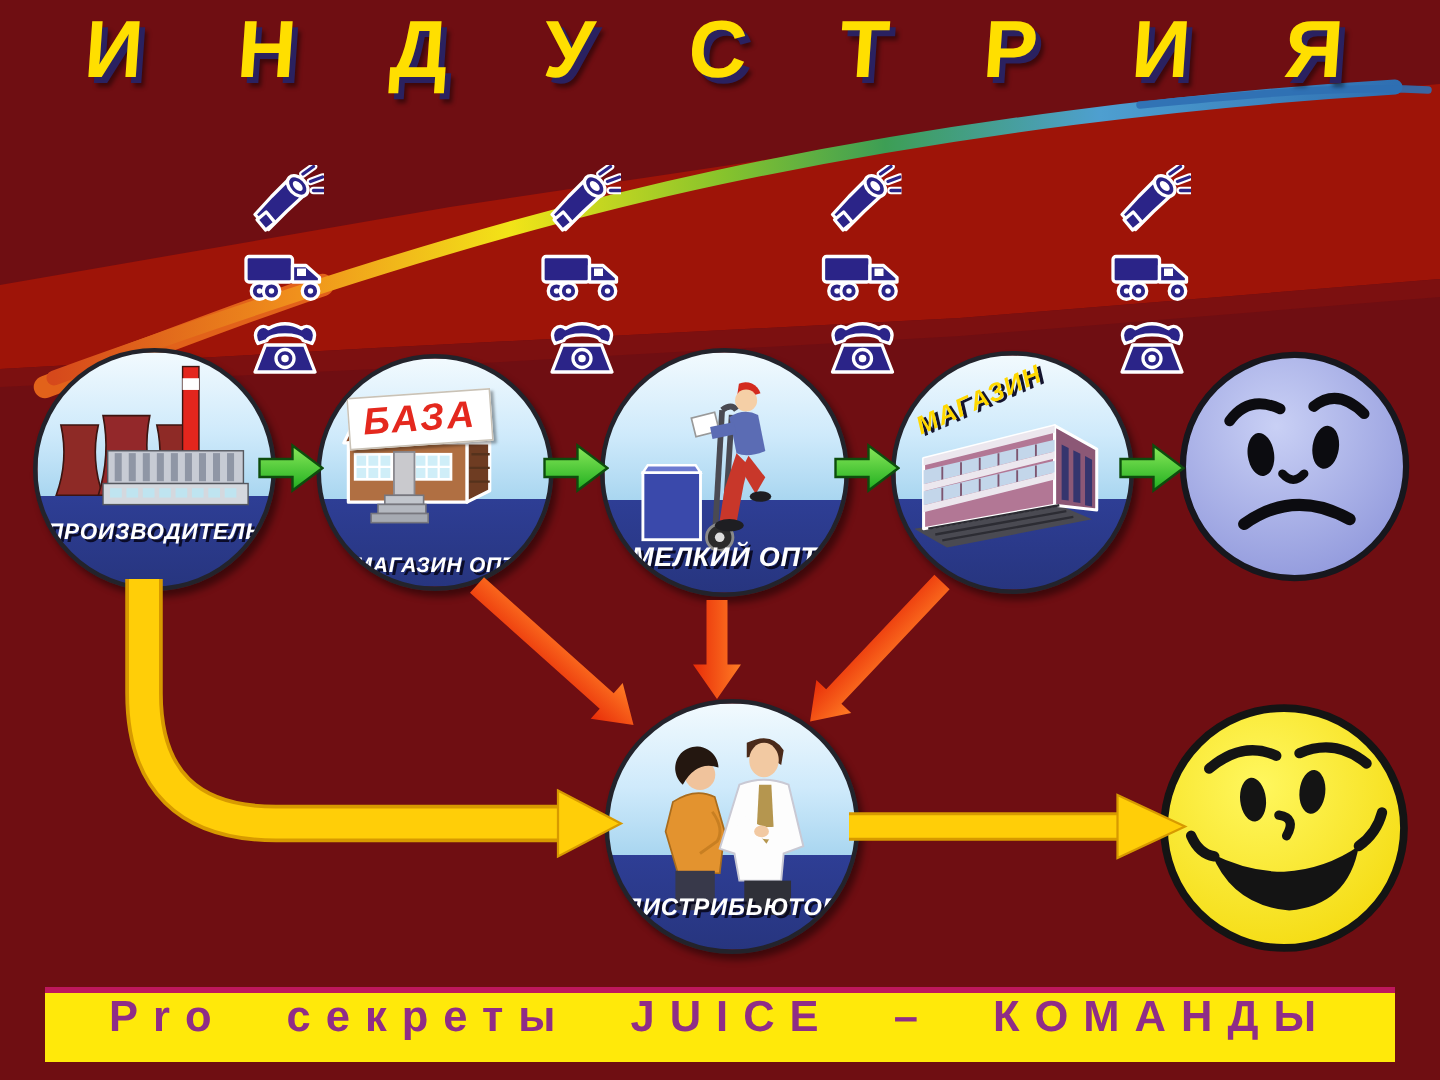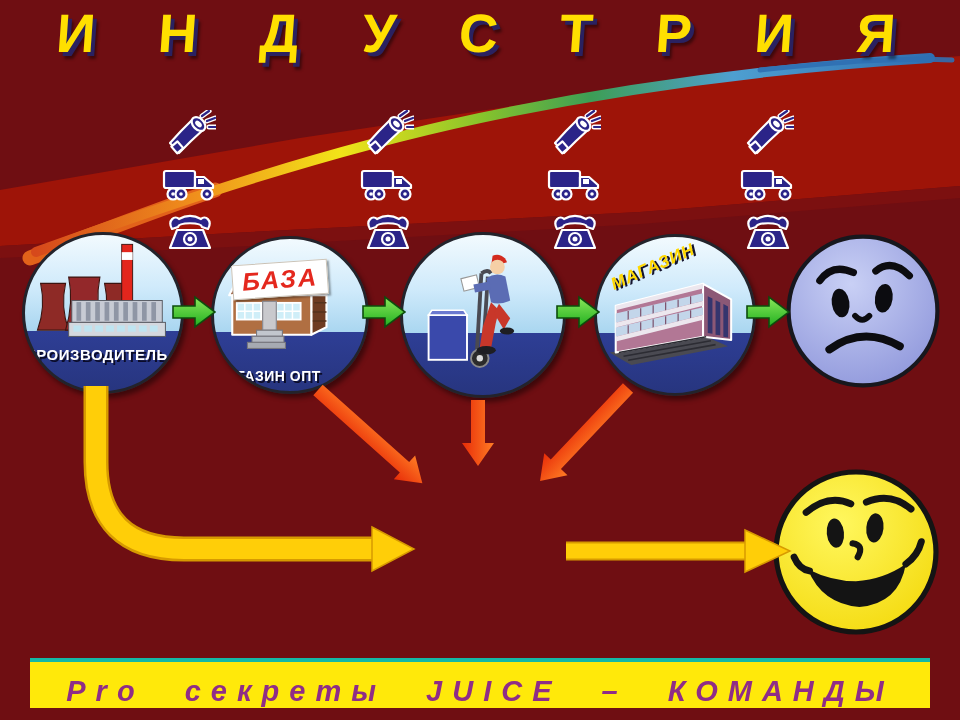--- a/index.html
+++ b/index.html
@@ -17,39 +17,39 @@
   
   .icon-col{position:absolute;top:110px;width:70px;display:flex;
             flex-direction:column;align-items:center;gap:8px;}
 
   
   .node{position:absolute;border-radius:50%;overflow:hidden;
         border:3px solid #23232b;box-shadow:3px 4px 5px rgba(0,0,0,.45);
         background:linear-gradient(180deg,#f2fafe 0%,#cfeafb 34%,#a9d6f0 61.5%,
                    #2e3e95 61.5%,#27357f 100%);}
   .node svg{position:absolute;left:0;top:0;width:100%;height:100%;}
-  .node-label{position:absolute;left:0;width:100%;text-align:left;color:#fff;
+  .node-label{position:absolute;left:0;width:100%;text-align:center;color:#fff;
         font-weight:800;letter-spacing:.5px;
-        text-shadow:2px 2px 0 rgba(8,8,30,.9);}
+        text-shadow:2px 2px 0 rgba(8,8,30,.9);font-style:italic;}
   .face{position:absolute;border-radius:50%;background:transparent;}
   .face svg{width:100%;height:100%;}
 
   
   .sign-baza{position:absolute;background:#fff;border:1px solid #c9c2b6;
         box-shadow:2px 2px 2px rgba(0,0,0,.35);display:flex;align-items:center;
         justify-content:center;color:#e4281e;font-weight:800;font-style:italic;
         font-size:25px;letter-spacing:2px;transform:rotate(-4deg);}
   .sign-magazin{position:absolute;color:#ffd800;font-weight:800;font-style:italic;
         font-size:17px;letter-spacing:1px;transform:rotate(-24deg);
         text-shadow:2px 2px 0 #14142e;white-space:nowrap;}
 
   
   .banner{position:absolute;left:30px;top:658px;width:900px;height:46px;
-        background:#ffe90a;border-top:4px solid #14b8a6;display:flex;
-        align-items:flex-end;justify-content:center;font-style:italic;}
+        background:#ffe90a;border-top:4px solid #be185d;display:flex;
+        align-items:flex-start;justify-content:center;}
   .banner-text{color:#8f2d87;font-weight:800;font-size:29px;letter-spacing:10px;
         word-spacing:22px;white-space:nowrap;}
 </style>
 </head>
 <body>
 
 <div class="stage">
 
   <svg class="abs" width="960" height="720" viewBox="0 0 960 720" preserveAspectRatio="none">
     <defs>
@@ -250,20 +250,21 @@
       <rect x="37" y="26" width="10" height="8" transform="rotate(-14 42 30)" fill="#fff" stroke="#999" stroke-width=".7"></rect>
       <path d="M56 13 a6.5 6.5 0 0 1 9 4 l-10 3 z" fill="#d32b1f"></path>
       <circle cx="59" cy="20" r="4.6" fill="#f5cfa6"></circle>
       <path d="M52 27 Q58 23 64 26 L67 41 Q60 44 55 42 Z" fill="#5b6cb4"></path>
       <polygon points="54,29 44,31 45,36 55,34" fill="#5b6cb4"></polygon>
       <polygon points="55,42 50,57 48,70 55,71 58,55 60,47" fill="#c8372a"></polygon>
       <polygon points="60,43 67,52 63,59 57,49" fill="#c8372a"></polygon>
       <ellipse cx="52" cy="72" rx="6" ry="2.6" fill="#1e1e22"></ellipse>
       <ellipse cx="65" cy="60" rx="4.5" ry="2.2" fill="#1e1e22"></ellipse>
     </svg>
+    <div class="node-label" style="top:79%;font-size:18px">МЕЛКИЙ ОПТ</div>
   </div>
 
   <div class="node" style="left:594px;top:234px;width:156px;height:156px">
     <svg viewBox="0 0 100 100">
       <polygon points="8,74 70,64 84,70 22,82" fill="#4a4a52"></polygon>
       <g stroke="#fff" stroke-width="1.3" stroke-linejoin="round">
         <polygon points="12,44 68,30 68,64 12,74" fill="#b27795"></polygon>
         <polygon points="68,30 86,40 86,66 68,64" fill="#8c5876"></polygon>
       </g>
       <g fill="#c3d6ea">
@@ -302,20 +303,37 @@
         <path d="M23 31 Q31 20 44 26"></path>
         <path d="M58 25 Q68 17 79 28"></path>
       </g>
       <ellipse cx="36" cy="45" rx="5.5" ry="9" transform="rotate(-8 36 45)" fill="#0c0c10"></ellipse>
       <ellipse cx="63" cy="42" rx="5.5" ry="9" transform="rotate(8 63 42)" fill="#0c0c10"></ellipse>
       <path d="M45 53 Q49.5 58 54 53" stroke="#0c0c10" stroke-width="3.6" fill="none" stroke-linecap="round"></path>
       <path d="M29 74 Q50 59 73 72" stroke="#0c0c10" stroke-width="5" fill="none" stroke-linecap="round"></path>
     </svg>
   </div>
 
+  <div class="node" style="left:403px;top:466px;width:164px;height:164px">
+    <svg viewBox="0 0 100 100">
+      <circle cx="37" cy="29" r="6.2" fill="#f0c39c"></circle>
+      <path d="M30 33 a8.8 8.8 0 1 1 14.5 -7 q-9 -3 -14.5 7" fill="#241710"></path>
+      <path d="M26 40 q9 -6 17 -2 l4 14 l-2 17 l-17 0 l-5 -17 z" fill="#e3932f" stroke="#a96c1d" stroke-width=".7"></path>
+      <path d="M42 44 q5 7 2 12 l-7 5" stroke="#c87f22" stroke-width="1.2" fill="none"></path>
+      <rect x="27" y="68" width="16" height="16" fill="#38394a"></rect>
+      <path d="M56 16 q10 -5 15 3 l-1 6 q-7 -5 -14 -3 z" fill="#4a2a1a"></path>
+      <ellipse cx="63" cy="23" rx="6" ry="7" fill="#f2c9a2"></ellipse>
+      <path d="M53 33 q10 -4 20 0 l6 25 l-8 3 l-1 11 l-17 0 l-2 -11 l-6 -2 z" fill="#fdfdfd" stroke="#c9c9d4" stroke-width=".8"></path>
+      <polygon points="61,33 66,33 67,52 64,57 60,52" fill="#b5964f"></polygon>
+      <path d="M53 47 q9 9 21 4" stroke="#fdfdfd" stroke-width="5" fill="none" stroke-linecap="round"></path>
+      <ellipse cx="62" cy="52" rx="3" ry="2.4" fill="#f2c9a2"></ellipse>
+      <rect x="55" y="72" width="19" height="14" fill="#2f3038"></rect>
+    </svg>
+    <div class="node-label" style="top:78%;font-size:16px">ДИСТРИБЬЮТОР</div>
+  </div>
 
   <div class="face" style="left:770px;top:466px;width:172px;height:172px">
     <svg viewBox="0 0 100 100">
       <defs>
           <radialGradient id="gHap" cx=".4" cy=".32" r=".9">
         <stop offset="0" stop-color="#fff75e"></stop>
             <stop offset="1" stop-color="#f2d500"></stop>
       </radialGradient>
         </defs>
       <circle cx="50" cy="50" r="46.5" fill="url(#gHap)" stroke="#141414" stroke-width="3"></circle>

